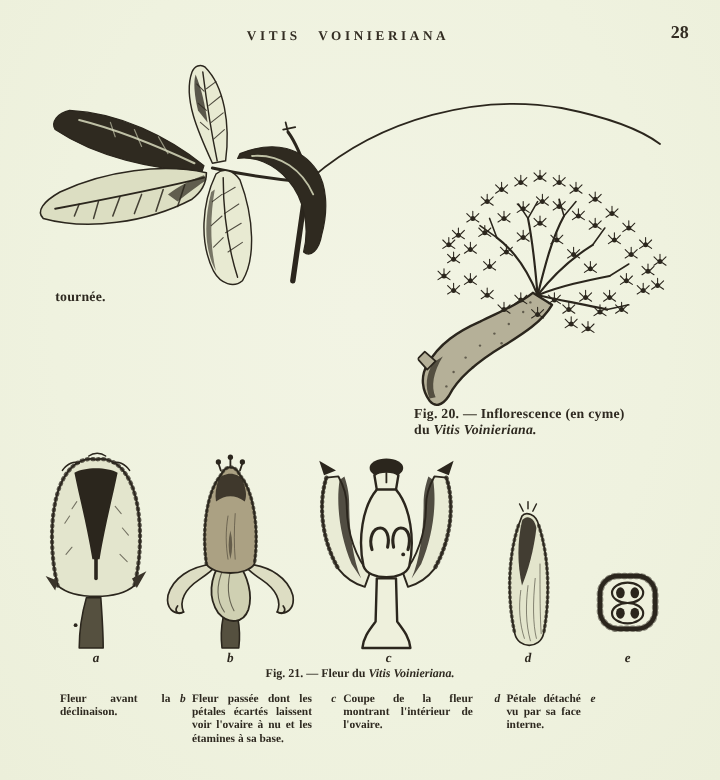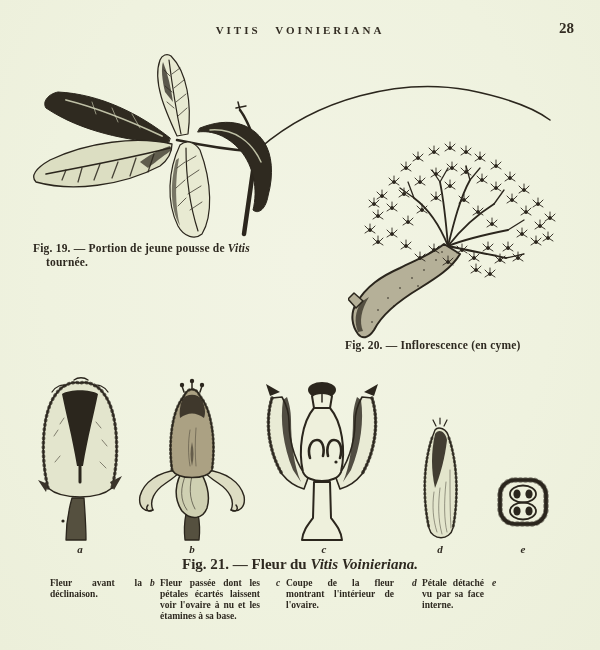--- a/index.html
+++ b/index.html
@@ -3,36 +3,36 @@
 <meta charset="utf-8">
 <style>
   html,body{margin:0;padding:0;}
   .page{
     position:relative;width:600px;height:650px;overflow:hidden;
     background:radial-gradient(ellipse at 50% 40%, #f2f4e4 0%, #eff2df 60%, #ecefda 100%);
     font-family:"Liberation Serif","DejaVu Serif",serif;
     color:#2b261d;
   }
   .hdr-title{
-    position:absolute;top:24px;left:10px;width:580px;text-align:center;
+    position:absolute;top:24px;left:0;width:580px;text-align:center;
     font-size:11px;font-weight:bold;letter-spacing:3px;word-spacing:9px;color:#332d23;
   }
   .hdr-num{
     position:absolute;top:20px;right:26px;font-size:15px;font-weight:bold;color:#332d23;
   }
   svg{position:absolute;}
   .fig19-art{left:20px;top:50px;}
   .fig20-art{left:348px;top:138px;}
   .fig21-art{left:0;top:370px;}
   .cap{font-size:11.5px;font-weight:bold;line-height:14px;letter-spacing:.2px;color:#2e2920;}
   .cap i{font-weight:bold;}
   .cap19{position:absolute;left:33px;top:241px;width:312px;}
   .cap19 .ind{padding-left:13px;}
   .cap20{position:absolute;left:345px;top:338px;width:235px;}
-  .cap21{position:absolute;left:0;top:556px;width:600px;text-align:center;font-size:15px;font-weight:bold;color:#2e2920;}
+  .cap21{position:absolute;left:0;top:556px;width:600px;text-align:center;font-size:10px;font-weight:bold;color:#2e2920;}
   .flet{position:absolute;top:543px;font-style:italic;font-size:11px;font-weight:bold;transform:translateX(-50%);color:#2e2920;}
   .legend{position:absolute;top:578px;display:flex;align-items:flex-start;
     font-size:9.5px;font-weight:bold;line-height:11px;color:#2e2920;}
   .legend .lt{font-style:italic;flex:0 0 8px;margin-right:2px;}
   .legend .tx{flex:1;text-align:justify;}
   .lg1{left:40px;width:102px;}
   .lg1 .tx{}
   .lg2{left:150px;width:110px;}
   .lg3{left:276px;width:118px;}
   .lg4{left:412px;width:72px;}
@@ -75,25 +75,20 @@
       <path d="M166,98 C166,126 170,156 178,181" fill="none" stroke="#2b261d" stroke-width="1.2"></path>
       <path d="M166,112 L176,106 M167,128 L179,120 M168,144 L181,136 M170,160 L182,152 M165,112 L157,118 M165,130 L156,138 M166,148 L158,156" stroke="#2b261d" stroke-width=".9" opacity=".8"></path>
       <path d="M156,110 C150,134 150,158 160,176 C155,156 155,130 159,108 Z" fill="#2b261d" opacity=".6"></path>
 
       <path d="M180,78 C210,66 232,74 244,92 C252,104 254,124 248,146 C246,158 239,165 233,160 C238,140 234,116 220,100 C208,86 192,80 178,82 Z" fill="#2f2a20" stroke="#2b261d" stroke-width="1"></path>
       <path d="M190,80 C214,78 232,92 241,112" fill="none" stroke="#cfd1b4" stroke-width="1.5" opacity=".9"></path>
     </g>
   </svg>
 
   <div class="cap cap19">
-    <div>
-      <span>Fig. 19.</span>
-      <span>—</span>
-      <span>Portion de jeune pousse de </span><i>Vitis</i>
-    </div>
     <div class="ind">
       <span>tournée.</span>
     </div>
   </div>
 
   <svg class="fig20-art" width="240" height="205" viewBox="0 0 240 205">
     <defs>
       <g id="bl">
         <circle r="2.1" fill="#2b261d"></circle>
         <path d="M0,-2 L0,-6 M2,-1 L5,-4 M-2,-1 L-5,-4 M2,1 L5,3 M-2,1 L-5,3" stroke="#2b261d" stroke-width=".9" fill="none"></path>
@@ -178,20 +173,23 @@
           <use href="#bl" x="116" y="62"></use>
         <use href="#bl" x="130" y="74"></use>
           <use href="#bl" x="144" y="86"></use>
           <use href="#bl" x="26" y="66"></use>
       </g>
     </g>
   </svg>
 
   <div class="cap cap20">
     <div>Fig. 20. — Inflorescence (en cyme)</div>
+    <div>
+      <span>du </span><i>Vitis Voinieriana.</i>
+    </div>
   </div>
 
   <svg class="fig21-art" width="600" height="180" viewBox="0 0 600 180">
     <g stroke-linecap="round" stroke-linejoin="round">
 
       <g>
         <path d="M72,128 C68,142 66,156 66,170 L86,170 C86,156 85,142 84,128 Z" fill="#55503f" stroke="#2b261d" stroke-width="1.3"></path>
         <path d="M48,118 C40,85 42,42 56,24 C62,15 72,11 80,13 C88,11 98,15 104,24 C118,42 120,85 112,118 C98,130 62,130 48,118 Z" fill="#e3e5cd" stroke="#2b261d" stroke-width="1.5"></path>
         <path d="M48,118 C40,85 42,42 56,24 C62,15 72,11 80,13 C88,11 98,15 104,24 C118,42 120,85 112,118" fill="none" stroke="#2b261d" stroke-width="3.5" stroke-dasharray="1 3.5" opacity=".75"></path>
         <path d="M52,22 C56,16 62,14 66,16 M74,10 C78,7 84,7 88,10 M94,16 C98,14 104,16 108,22" fill="none" stroke="#2b261d" stroke-width="1.3"></path>

